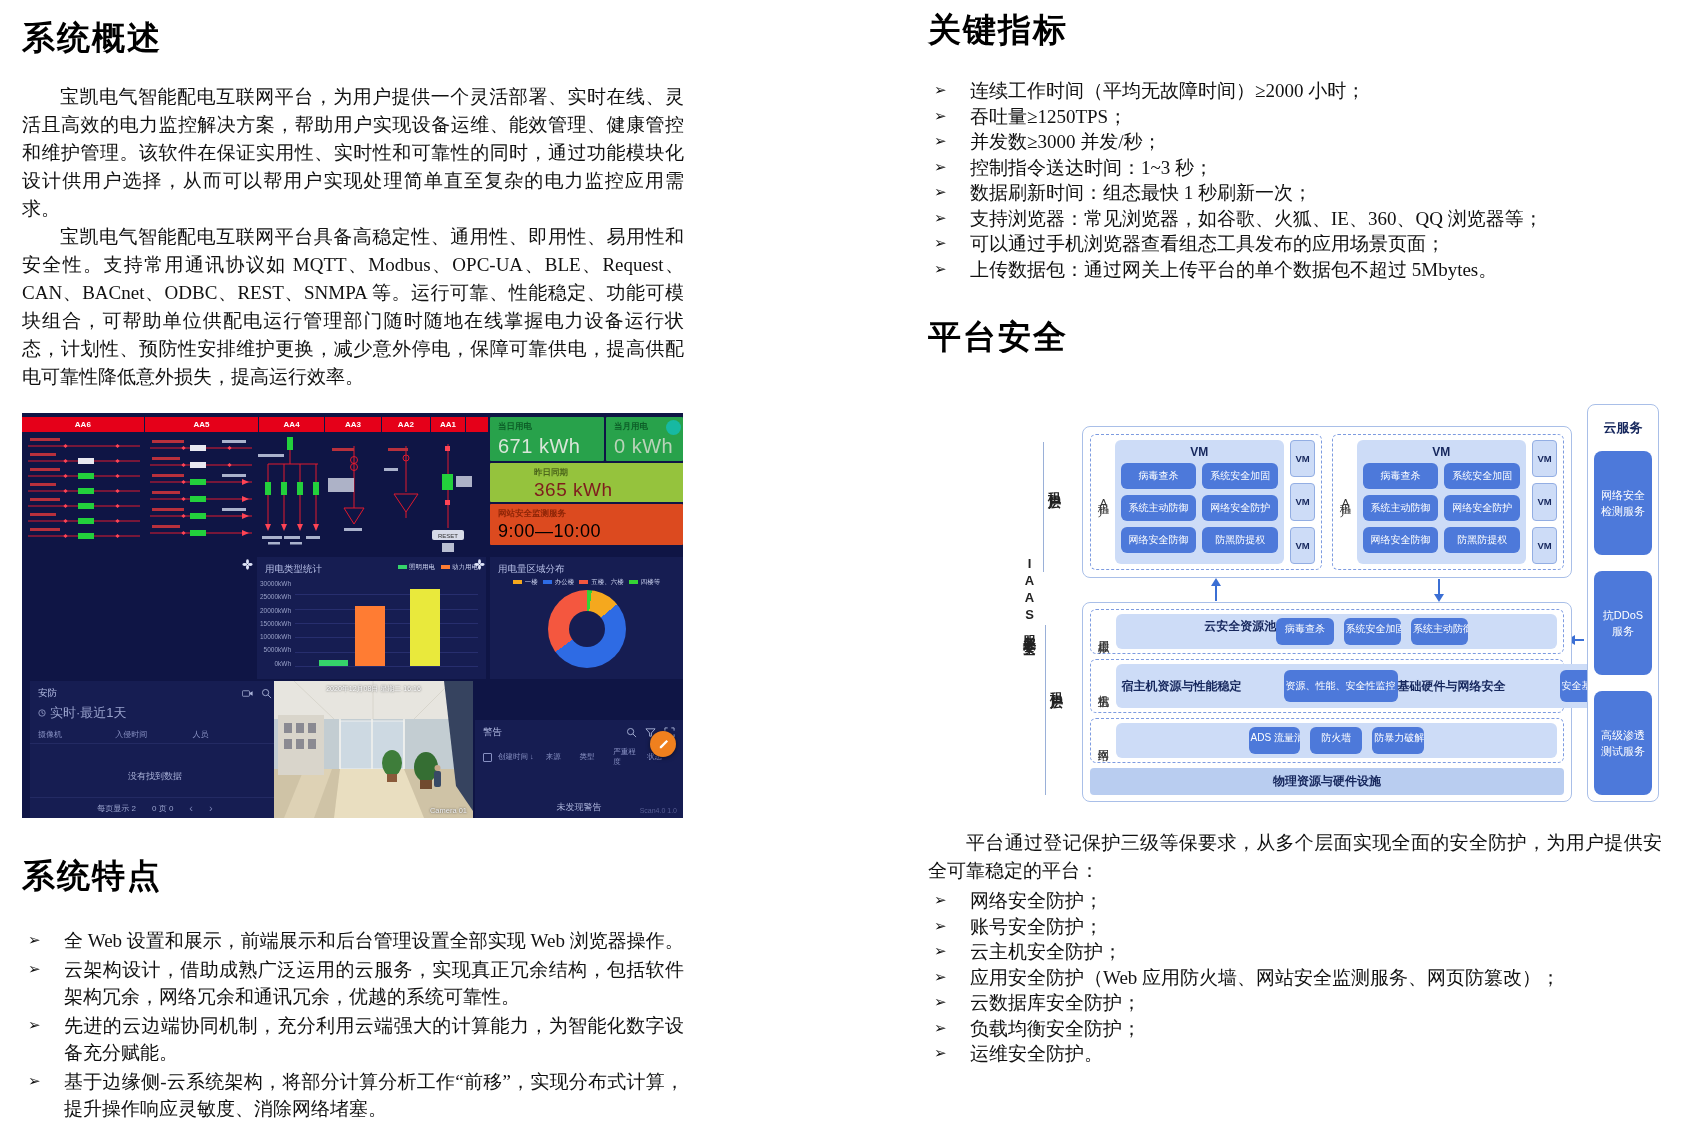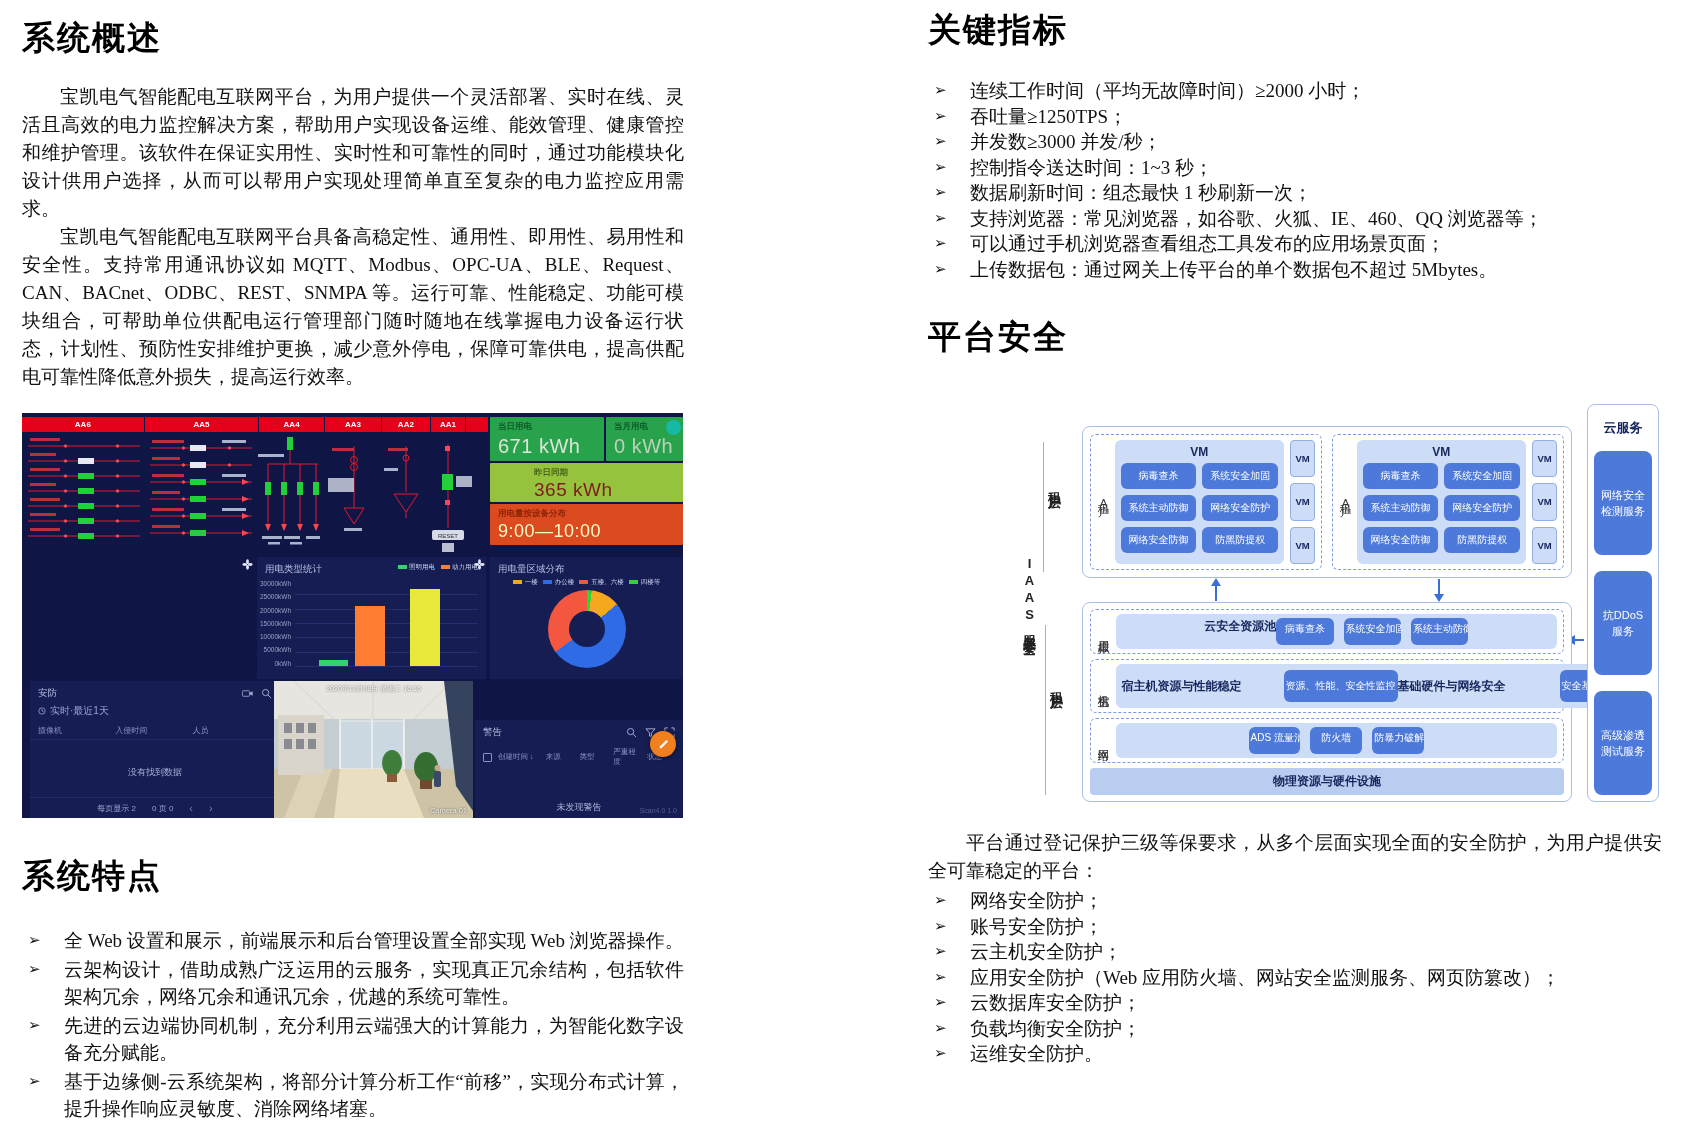--- a/index.html
+++ b/index.html
@@ -24,21 +24,21 @@
   .db-header{left:0;top:4px;width:466px;height:15px;display:flex;gap:1px;}
   .db-header .cell{background:#e50019;color:#fff;font-size:8px;font-weight:700;
                    display:flex;align-items:center;justify-content:center;}
   .schematic{left:0;top:21px;width:466px;height:122px;}
   .kpi{border-radius:1px;padding:4px 8px;overflow:hidden;}
   .kpi .lbl{font-size:8.5px;font-weight:700;}
   .kpi .val{font-weight:400;letter-spacing:.5px;}
   .kpi0{left:468px;top:4px;width:98px;height:36px;} .kpi0 .lbl{color:#0d5f28;} .kpi0 .val{font-size:20px;color:#d9e6d9;margin-top:2px;}
   .kpi1{left:584px;top:4px;width:61px;height:36px;} .kpi1 .lbl{color:#0d5f28;} .kpi1 .val{font-size:20px;color:#b9d3b9;margin-top:2px;}
   .kpi2{left:468px;top:50px;width:177px;height:31px;padding-left:44px;} .kpi2 .lbl{color:#4c661b;} .kpi2 .val{font-size:19px;color:#7f1d1d;}
-  .kpi3{left:468px;top:91px;width:177px;height:33px;} .kpi3 .lbl{color:#8d2507;} .kpi3 .val{font-size:18px;color:#fef9c3;margin-top:1px;}
+  .kpi3{left:468px;top:91px;width:177px;height:33px;} .kpi3 .lbl{color:#8d2507;} .kpi3 .val{font-size:18px;color:#000000;margin-top:1px;}
   .avatar{left:644px;top:7px;width:15px;height:15px;border-radius:50%;background:#17b9a2;}
   .panel{background:#161d52;}
   .p-title{margin:6px 8px 2px;font-size:9.5px;color:#b7bfe6;}
   .dev-panel{left:0;top:144px;width:233px;height:122px;}
   .type-panel{left:235px;top:144px;width:229px;height:122px;}
   .area-panel{left:468px;top:144px;width:193px;height:122px;}
   .legend{display:flex;justify-content:center;gap:8px;font-size:8px;color:#ccd3f0;align-items:center;}
   .legend .sw{display:inline-block;width:11px;height:5px;margin-right:3px;vertical-align:middle;}
   .donut{position:relative;border-radius:50%;margin:3px auto 0;}
   .donut .hole{position:absolute;border-radius:50%;background:#161d52;}
@@ -54,21 +54,21 @@
           background:repeating-linear-gradient(to top,#272e6e 0,#272e6e 1px,transparent 1px,transparent 14.3px);}
   .bar{position:absolute;bottom:1px;width:16%;}
   .bar.b0{left:13%;} .bar.b1{left:33%;} .bar.b2{left:63%;}
   .pin{left:220px;top:146px;width:11px;height:11px;} .pin.p2{left:452px;}
   .sec-panel{left:8px;top:268px;width:250px;height:137px;}
   .video-panel{left:252px;top:268px;width:199px;height:137px;background:#10174a;}
   .alert-panel{left:453px;top:268px;width:208px;height:137px;margin-top:39px;}
   .s-head{display:flex;align-items:center;padding:6px 8px 2px;}
   .s-head .p-title{margin:0;flex:1;}
   .s-head .ic{margin-left:8px;width:11px;height:11px;}
-  .s-filter{padding:2px 8px;font-size:10px;color:#99a2cc;display:flex;align-items:center;gap:4px;}
+  .s-filter{padding:2px 8px;font-size:13px;color:#99a2cc;display:flex;align-items:center;gap:4px;}
   .s-cols{display:flex;padding:5px 8px 3px;font-size:8px;color:#8790c2;border-bottom:1px solid #232a63;}
   .s-cols span{width:33%;}
   .s-empty{margin-top:26px;text-align:center;font-size:9px;color:#a9b1d8;}
   .s-pager{position:absolute;bottom:0;left:0;right:0;height:20px;border-top:1px solid #232a63;
            display:flex;align-items:center;justify-content:center;gap:16px;font-size:8px;color:#99a2cc;}
   .s-pager .nav{font-size:11px;color:#7a83b5;line-height:1;}
   .a-cols{display:flex;align-items:center;gap:6px;padding:6px 8px 4px;font-size:7.5px;color:#8790c2;}
   .a-cols .cbx{width:7px;height:7px;border:1px solid #8790c2;border-radius:1px;flex:none;}
   .a-cols .c-main{flex:1.5;} .a-cols .c{flex:1;}
   .a-empty{margin-top:30px;text-align:center;font-size:9px;color:#a9b1d8;}
@@ -272,21 +272,21 @@
       </div>
       <div class="abs kpi kpi1" style="background: rgb(40, 162, 75);">
         <div class="lbl">当月用电</div>
         <div class="val">0 kWh</div>
       </div>
       <div class="abs kpi kpi2" style="background: rgb(149, 195, 61);">
         <div class="lbl">昨日同期</div>
         <div class="val">365 kWh</div>
       </div>
       <div class="abs kpi kpi3" style="background: rgb(220, 74, 31);">
-        <div class="lbl">用电量按设备分布</div>
+        <div class="lbl">网站安全监测服务</div>
         <div class="val">9:00—10:00</div>
       </div>
       <div class="abs avatar"></div>
 
       <svg class="abs pin" viewBox="0 0 12 12" fill="#dfe4f8">
         <ellipse cx="6" cy="3" rx="1.6" ry="2.6"></ellipse>
           <ellipse cx="6" cy="9" rx="1.6" ry="2.6"></ellipse>
         <ellipse cx="3" cy="6" rx="2.6" ry="1.6"></ellipse>
           <ellipse cx="9" cy="6" rx="2.6" ry="1.6"></ellipse>
       </svg>
@@ -478,21 +478,21 @@
       <li>
           <span class="mk">➢</span>
           <span class="tx">控制指令送达时间：1~3 秒；</span>
         </li>
       <li>
           <span class="mk">➢</span>
           <span class="tx">数据刷新时间：组态最快 1 秒刷新一次；</span>
         </li>
       <li>
           <span class="mk">➢</span>
-          <span class="tx">支持浏览器：常见浏览器，如谷歌、火狐、IE、460、QQ 浏览器等；</span>
+          <span class="tx">支持浏览器：常见浏览器，如谷歌、火狐、IE、360、QQ 浏览器等；</span>
         </li>
       <li>
           <span class="mk">➢</span>
           <span class="tx">可以通过手机浏览器查看组态工具发布的应用场景页面；</span>
         </li>
       <li>
           <span class="mk">➢</span>
           <span class="tx">上传数据包：通过网关上传平台的单个数据包不超过 5Mbytes。</span>
         </li>
     </ul>

